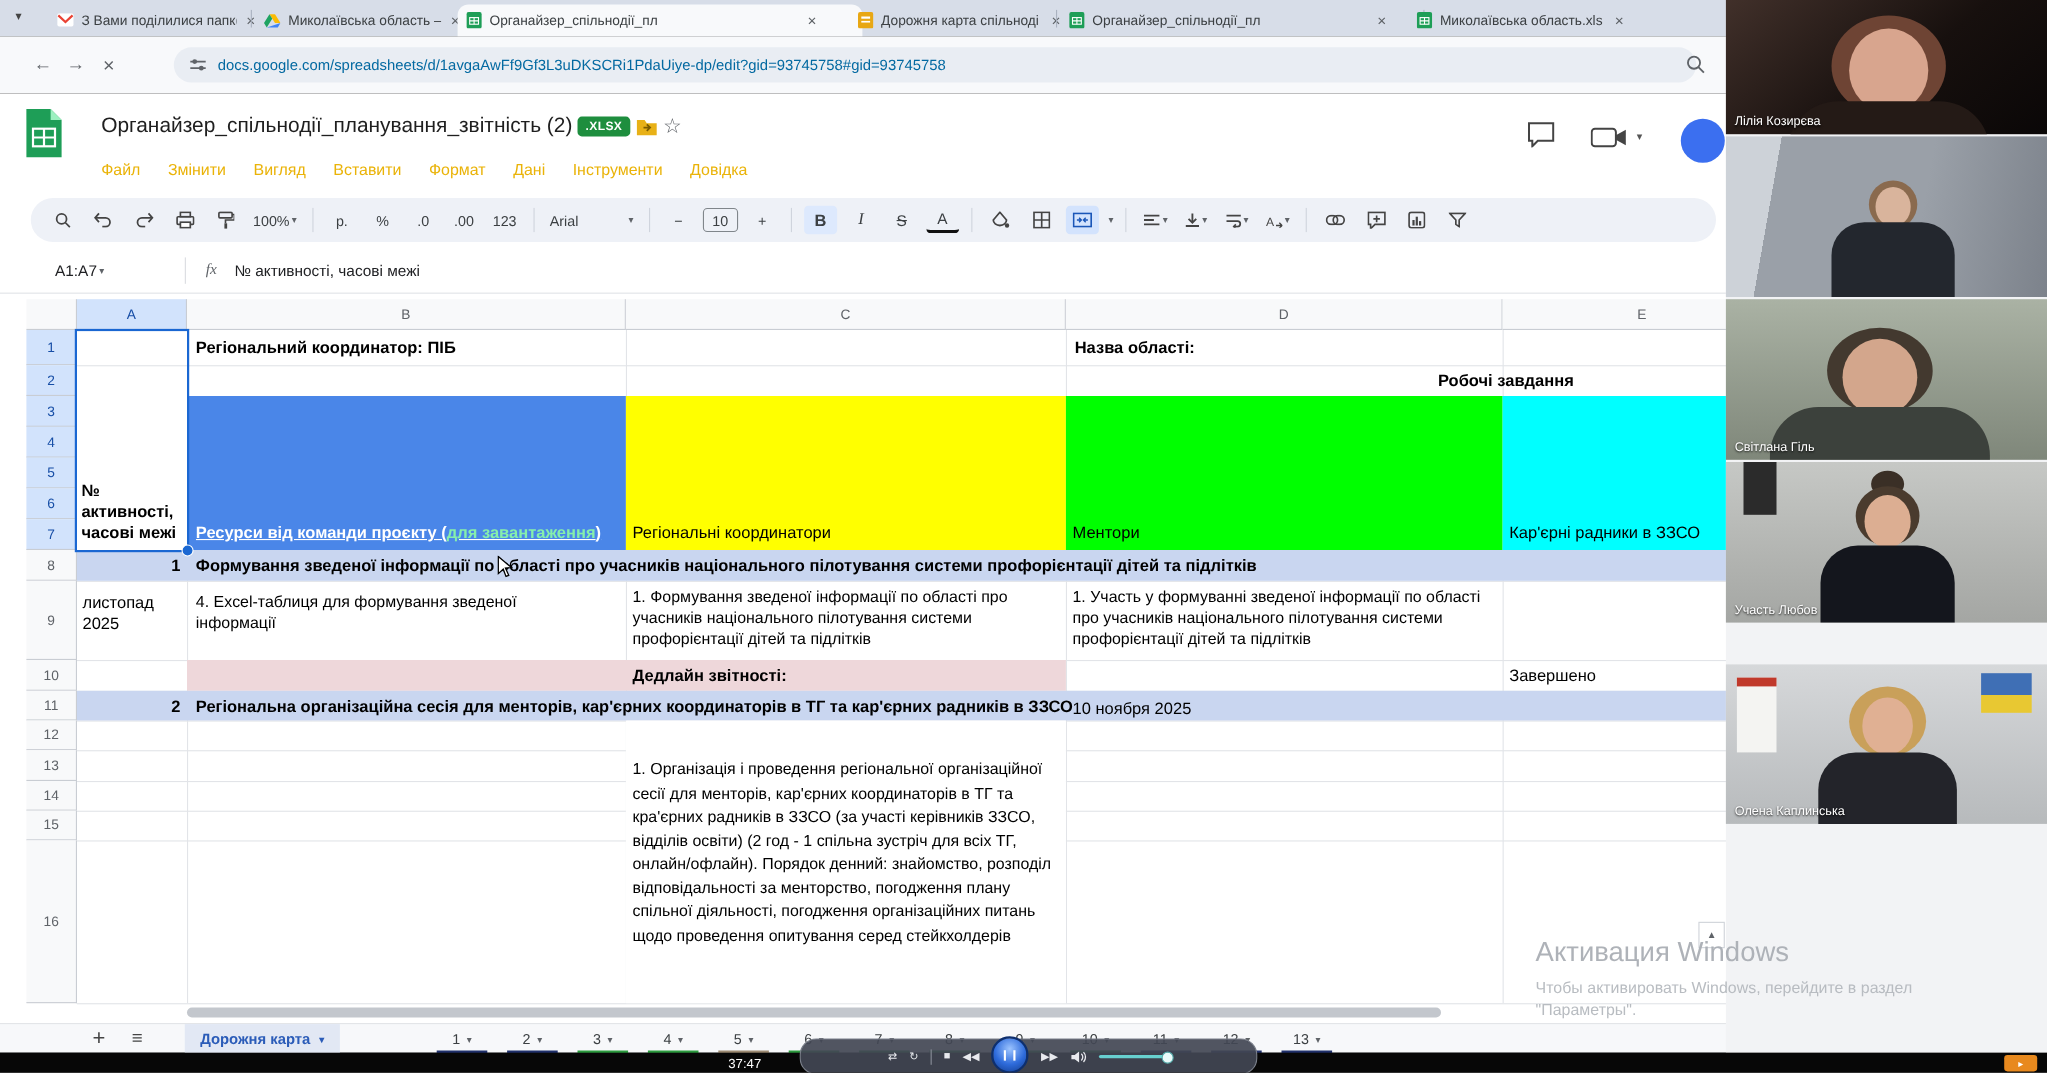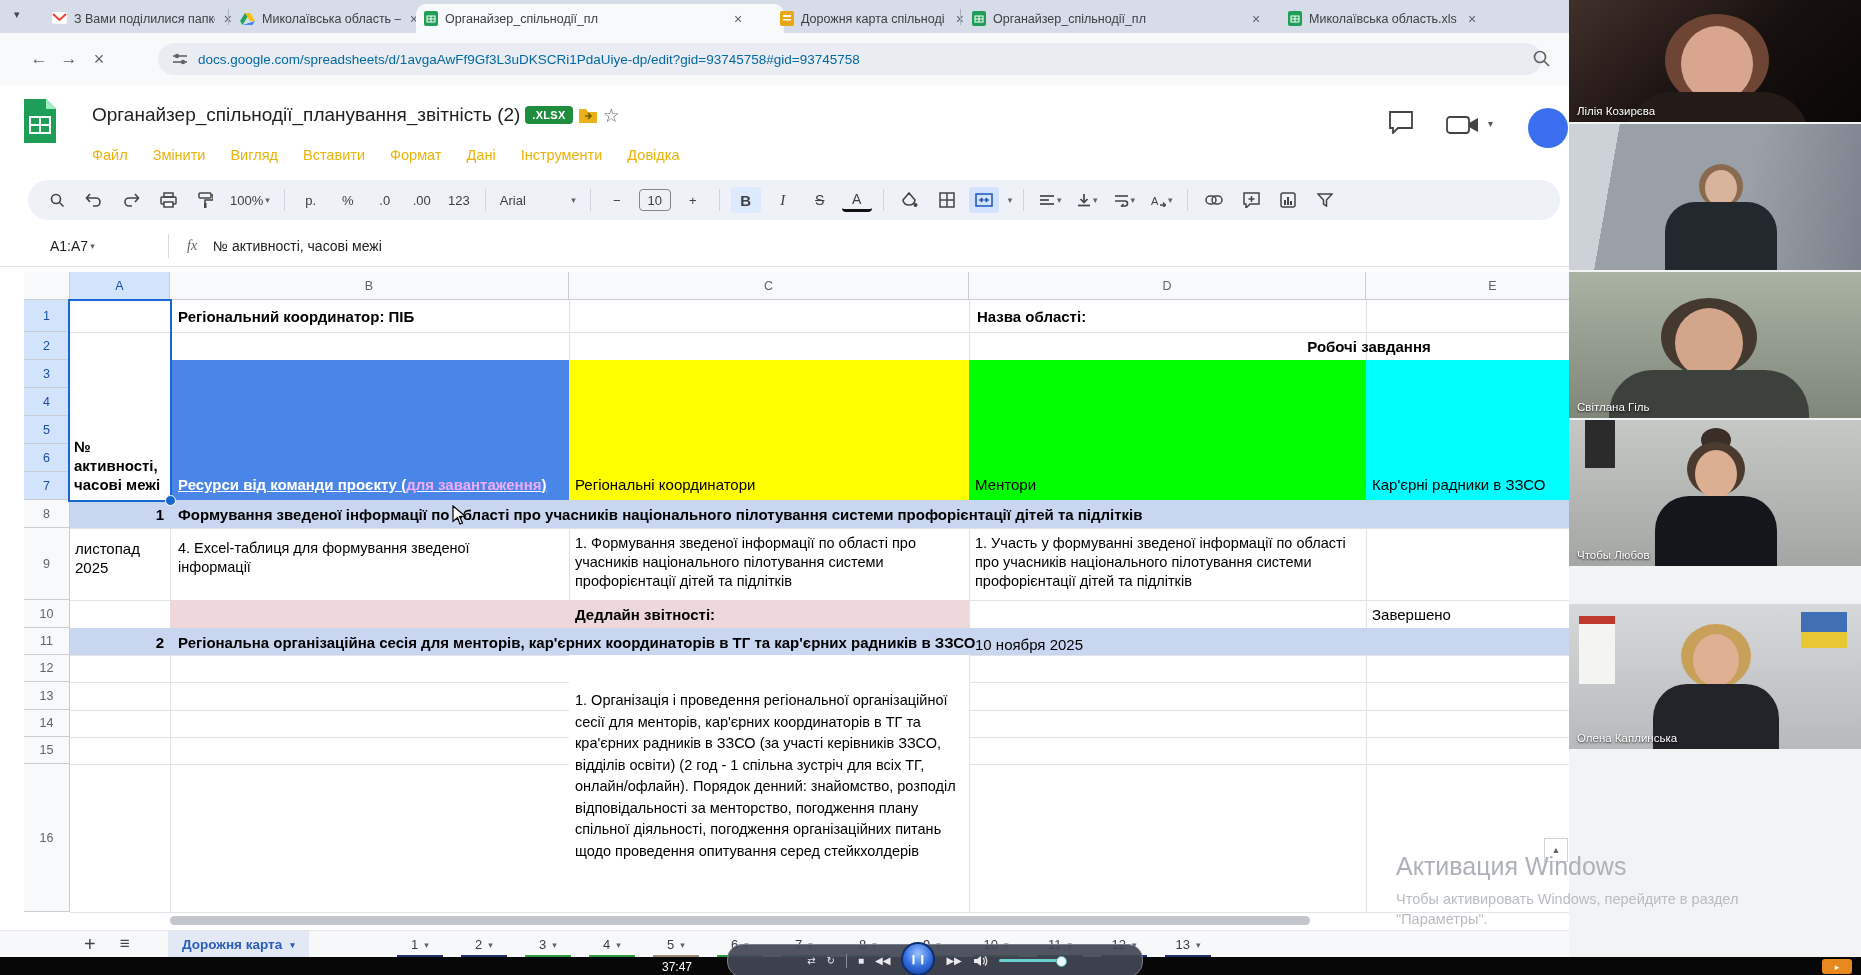--- a/index.html
+++ b/index.html
@@ -468,21 +468,21 @@
 <div class="abs cellrect" style="left: 70px; top: 628px; width: 1550px; height: 27px; background-color: rgb(201, 214, 240);"></div>
 <div class="abs cellrect" style="left:569px;top:655px;width:400px;height:257px;background:#fff;"></div>
 
 
 <div class="ctext bold15" style="left:178px;top:307px;">Регіональний координатор: ПІБ</div>
 <div class="ctext bold15" style="left:977px;top:307px;">Назва області:</div>
 <div class="ctext bold15" style="left:969px;top:337px;width:800px;text-align:center;">Робочі завдання</div>
 <div class="ctext bold15 bottomwrap" style="left:74px;top:360px;width:92px;height:134px;word-break:break-word;">№ активності, часові межі</div>
 <div class="ctext bold15 bottomwrap" style="left:178px;top:360px;width:378px;height:134px;color:#fff;">
   <span style="text-decoration:underline;">
-    <span>Ресурси від команди проєкту (</span><span style="color: #f0abfc;">для завантаження</span><span>)</span>
+    <span>Ресурси від команди проєкту (</span><span style="color: #86efac;">для завантаження</span><span>)</span>
   </span>
 </div>
 <div class="ctext bottomwrap" style="left:575px;top:360px;width:380px;height:134px;font-size:15px;">Регіональні координатори</div>
 <div class="ctext bottomwrap" style="left:975px;top:360px;width:380px;height:134px;font-size:15px;">Ментори</div>
 <div class="ctext bottomwrap" style="left:1372px;top:360px;width:244px;height:134px;font-size:15px;">Кар'єрні радники в ЗЗСО</div>
 
 <div class="ctext bold15" style="left:70px;top:505px;width:94px;text-align:right;">1</div>
 <div class="ctext bold15" style="left:178px;top:505px;width:1380px;white-space:nowrap;overflow:hidden;">Формування зведеної інформації по області про учасників національного пілотування системи профорієнтації дітей та підлітків</div>
 
 <div class="ctext" style="left:75px;top:539px;width:90px;font-size:15px;">листопад 2025</div>
@@ -608,21 +608,21 @@
       <div class="head"></div>
       <div class="torso"></div>
     <span class="pname">Світлана Гіль</span>
   </div>
   <div class="tile t4" style="top:420px;height:146px;">
     <div class="blob"></div>
       <div class="bun"></div>
     <div class="hair"></div>
       <div class="head"></div>
       <div class="torso"></div>
-    <span class="pname">Чтобы Любов</span>
+    <span class="pname">Участь Любов</span>
   </div>
   <div class="tile t5" style="top:568px;height:145px;">
     <div class="cal"></div>
     <div class="pic"></div>
     <div class="hair"></div>
       <div class="head"></div>
       <div class="torso"></div>
     <span class="pname">Олена Каплинська</span>
   </div>
 </div>

